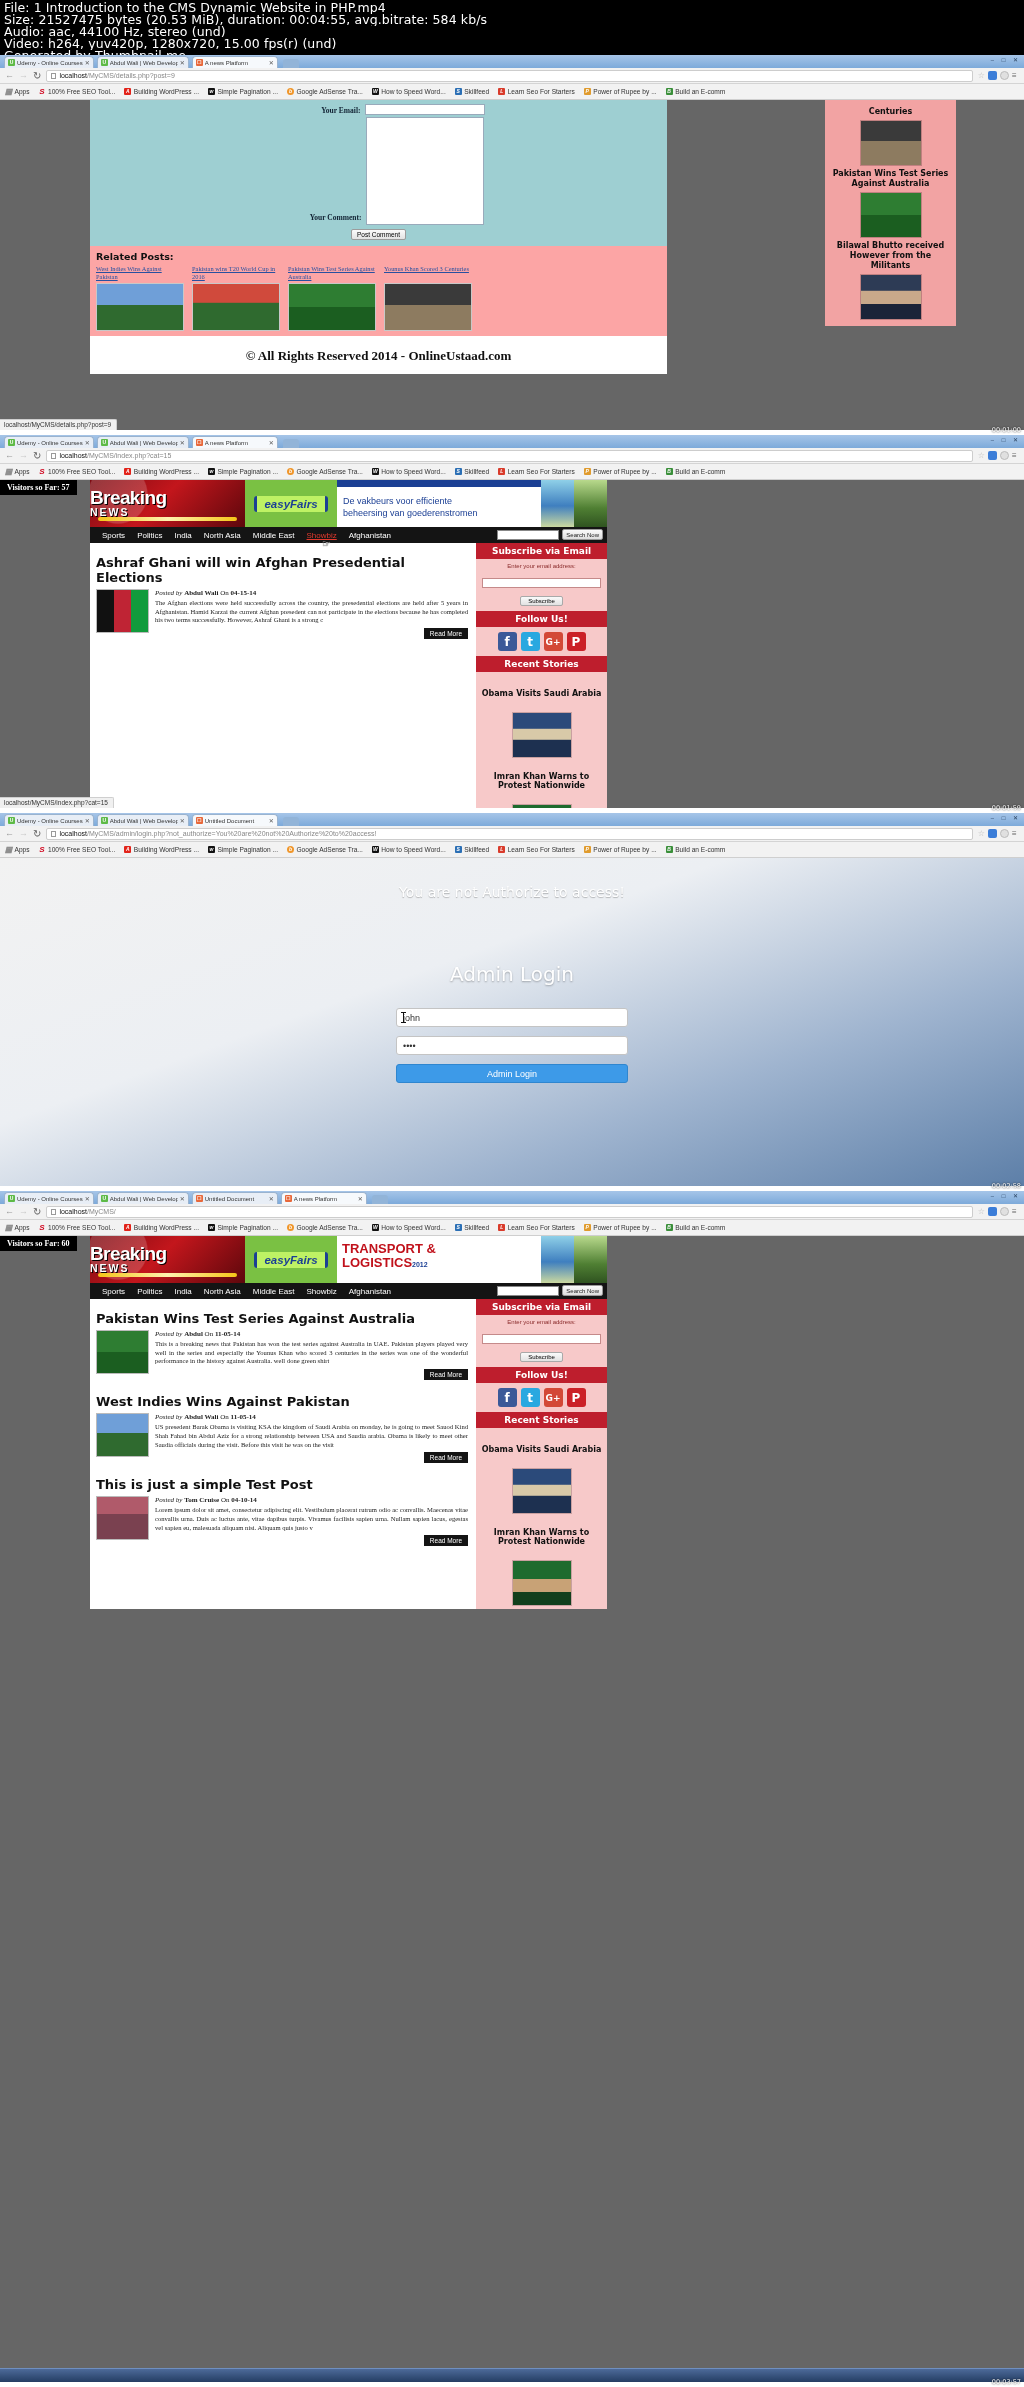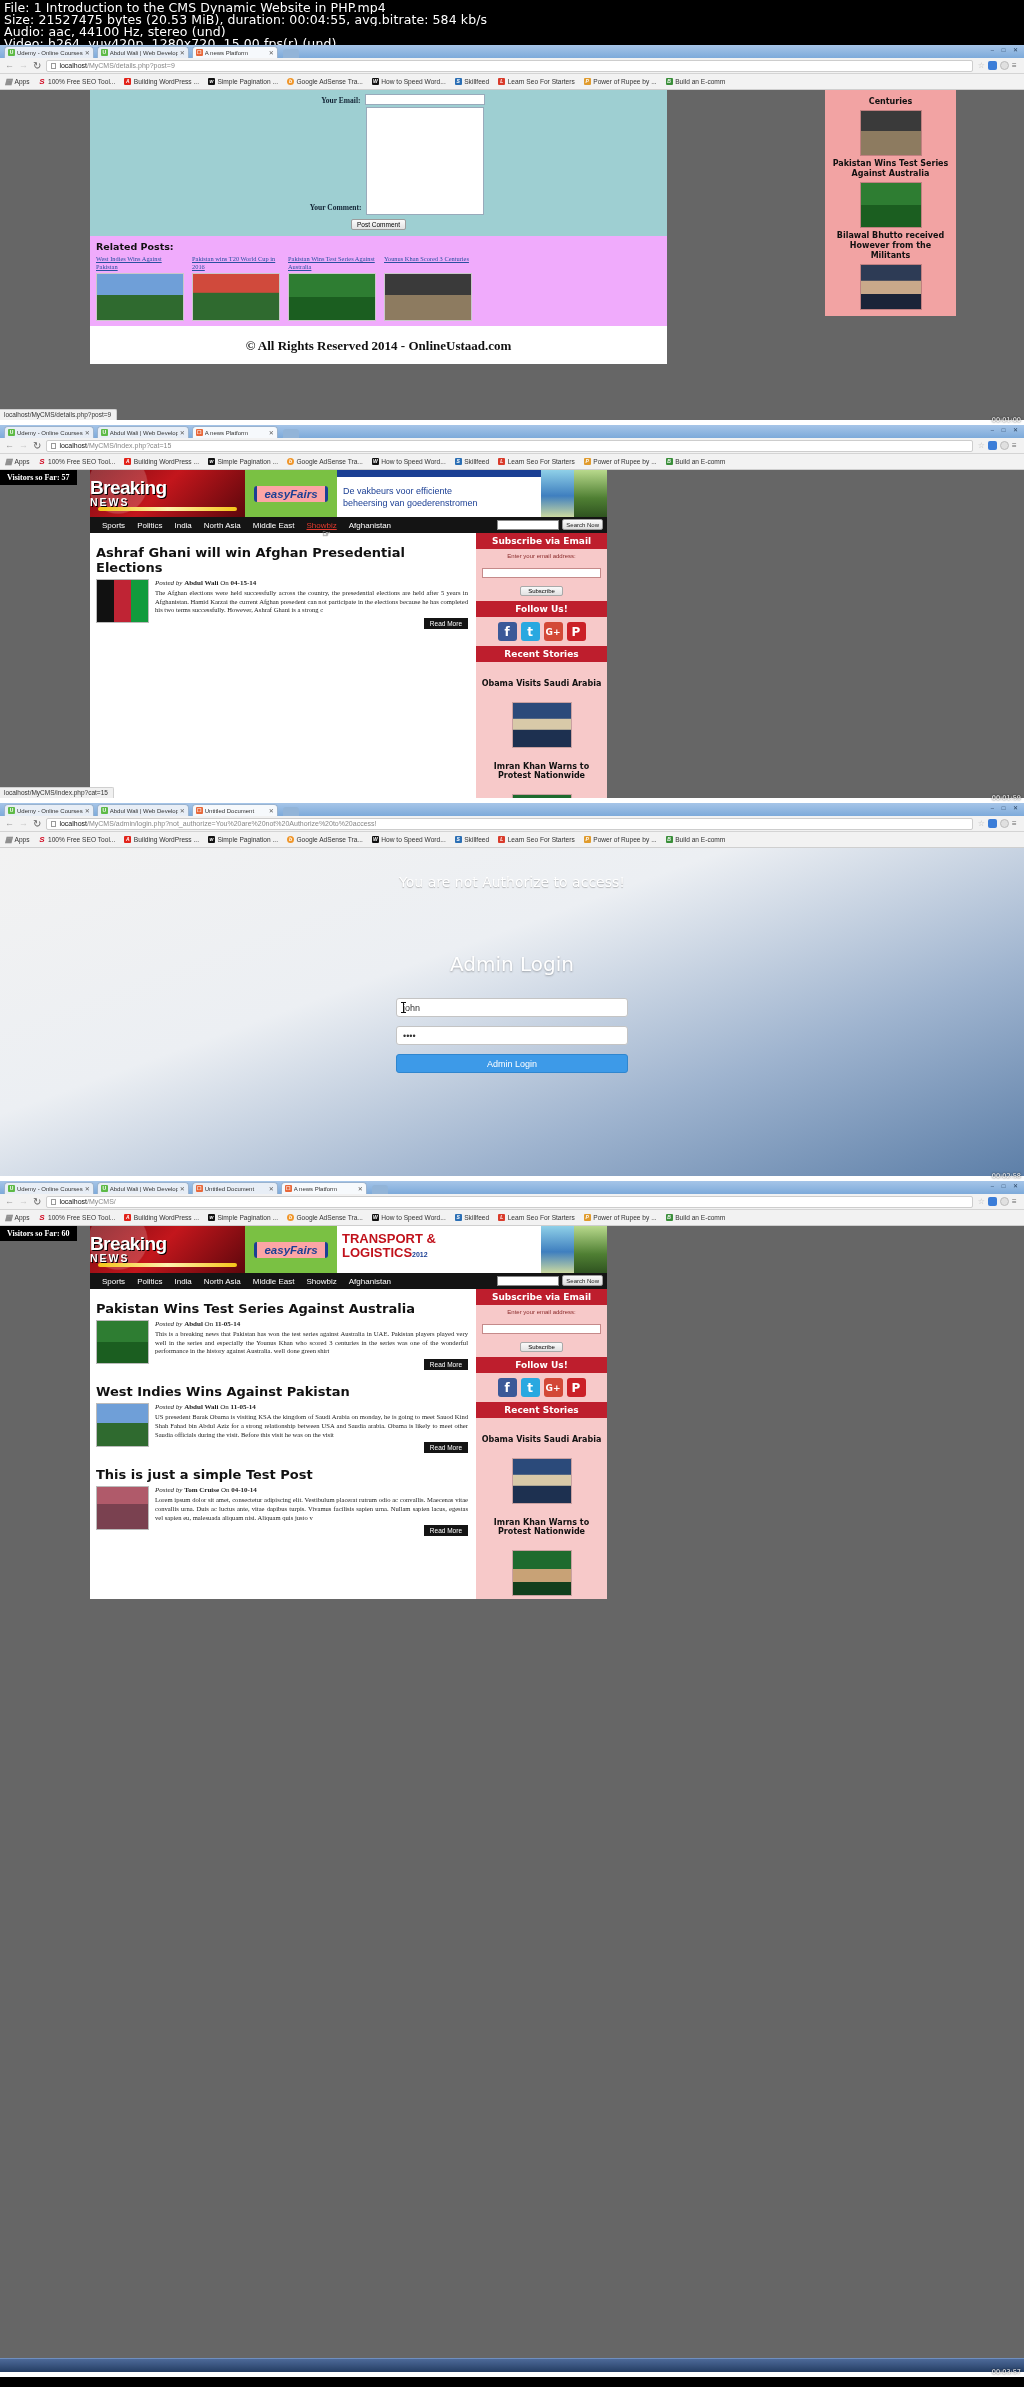--- a/index.html
+++ b/index.html
@@ -10,21 +10,21 @@
     overflow:hidden;
     position:relative;
   }
 
   
   .meta {
     background:#000; color:#fff;
     padding:2px 4px 12px 4px;
     font-family:"DejaVu Sans", sans-serif;
     font-size:12.5px; line-height:11.6px;
-    height:45px;
+    height:55px;
     letter-spacing:.1px;
   }
   .meta div { white-space:nowrap; overflow:hidden; margin-bottom:.5px; }
 
   
   .panel { position:relative; width:1024px; overflow:hidden; background:#fff; }
 
   .chrome { background:#d6e5f5; position:relative; }
   .tabstrip {
     height:13px; background:linear-gradient(#a6c5e8,#7daada);
@@ -143,21 +143,21 @@
     text-shadow:1px 1px 0 #000;
   }
   .bn-break:after{
     content:""; position:absolute; left:5%; right:5%; bottom:6px; height:4px;
     background:linear-gradient(90deg,#f5c518,#fff2b0,#f5c518); border-radius:2px;
   }
   .bn-easy {
     flex:0 0 92px; background:#7ac143; display:flex; align-items:center; justify-content:center;
   }
   .bn-easy span {
-    background:#fca5a5; color:#1b3f94; font-style:italic; font-weight:bold;
+    background:#bef264; color:#1b3f94; font-style:italic; font-weight:bold;
     font-size:11.5px; padding:2px 7px; border-radius:3px;
     border-left:3px solid #1b3f94; border-right:3px solid #1b3f94;
   }
   .bn-text {
     flex:1 1 auto; background:#fff; color:#1b3f94;
     font-size:9px; line-height:1.35; padding:8px 6px;
     border-top:7px solid #1b3f94;
   }
   .bn-img1 { flex:0 0 33px; background:linear-gradient(#8fd0e8,#3f7fbf 55%,#cbd9a0); }
   .bn-img2 { flex:0 0 33px; background:linear-gradient(#b8d98c,#4f7f33 60%,#2f5320); }
@@ -252,21 +252,21 @@
     font-family:"Liberation Serif", serif; font-weight:bold; font-size:7.5px;
     color:#123; width:88px; text-align:right; padding-top:2px;
   }
   .cmt-email { width:120px; height:11px; background:#fff; border:1px solid #9ab; }
   .cmt-area { width:118px; height:108px; background:#fff; border:1px solid #9ab; }
   .cmt-btn {
     display:block; margin:4px auto 0 auto;
     font-size:6.5px; background:linear-gradient(#fbfbfb,#e3e3e3);
     border:1px solid #9c9c9c; border-radius:2px; padding:1px 5px;
   }
-  .related { background:#f0abfc; padding:5px 6px; }
+  .related { background:#fca5a5; padding:5px 6px; }
   .related h3 {
     font-family:"DejaVu Sans", sans-serif; font-size:9.5px; font-weight:bold;
     color:#111; margin-bottom:3px;
   }
   .rel-grid { display:flex; gap:8px; }
   .rel-item { width:88px; }
   .rel-item a {
     display:block; color:#2850a0; font-size:6.4px; line-height:1.25;
     font-family:"Liberation Serif", serif; text-decoration:underline; margin-bottom:2px;
     height:16px; overflow:hidden;

